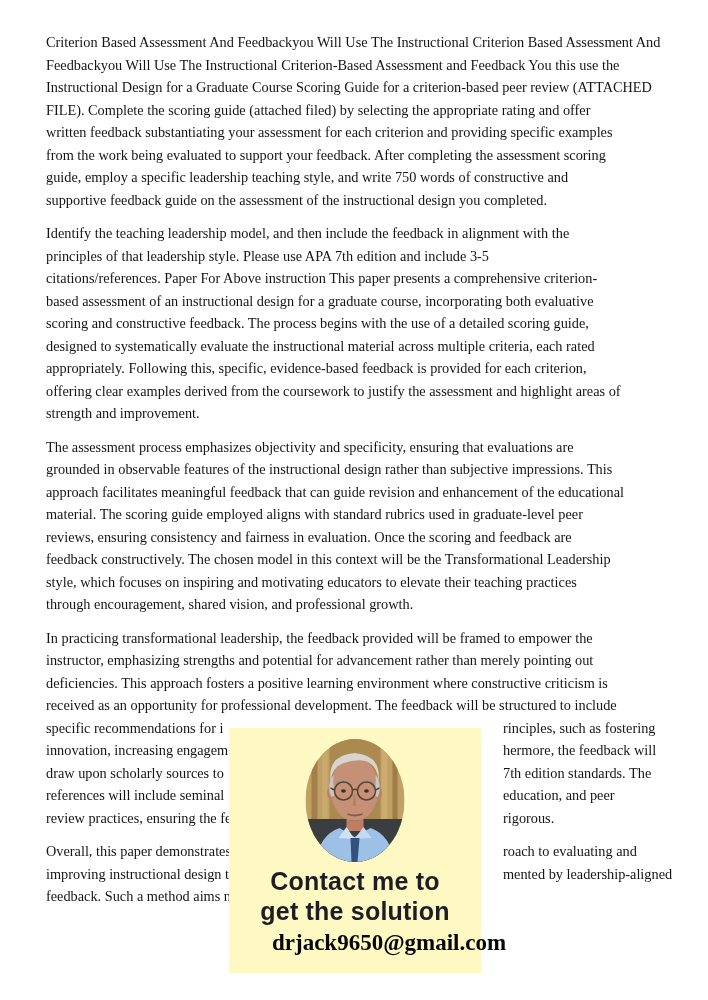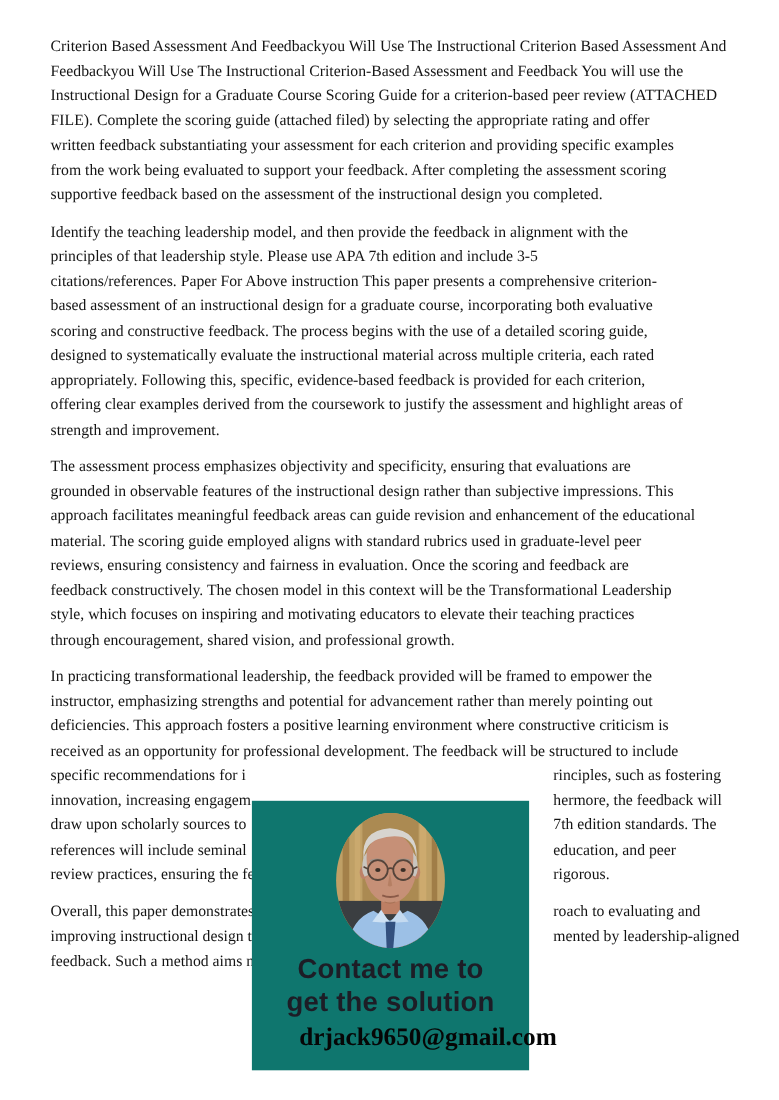--- a/index.html
+++ b/index.html
@@ -67,42 +67,43 @@
   }
 </style>
 </head>
 <body style="background: rgb(255, 255, 255);">
 
 <div class="page">
 
   <div class="doc" style="color: rgb(20, 20, 20);">
       <div class="para">
         <div class="line">Criterion Based Assessment And Feedbackyou Will Use The Instructional Criterion Based Assessment And</div>
-        <div class="line">Feedbackyou Will Use The Instructional Criterion-Based Assessment and Feedback You will use the</div>
+        <div class="line">Feedbackyou Will Use The Instructional Criterion-Based Assessment and Feedback You this use the</div>
         <div class="line">Instructional Design for a Graduate Course Scoring Guide for a criterion-based peer review (ATTACHED</div>
         <div class="line">FILE). Complete the scoring guide (attached filed) by selecting the appropriate rating and offer</div>
         <div class="line">written feedback substantiating your assessment for each criterion and providing specific examples</div>
         <div class="line">from the work being evaluated to support your feedback. After completing the assessment scoring</div>
-        <div class="line">supportive feedback based on the assessment of the instructional design you completed.</div>
+        <div class="line">guide, employ a specific leadership teaching style, and write 750 words of constructive and</div>
+        <div class="line">supportive feedback guide on the assessment of the instructional design you completed.</div>
       </div>
       <div class="para">
-        <div class="line">Identify the teaching leadership model, and then provide the feedback in alignment with the</div>
+        <div class="line">Identify the teaching leadership model, and then include the feedback in alignment with the</div>
         <div class="line">principles of that leadership style. Please use APA 7th edition and include 3-5</div>
         <div class="line">citations/references. Paper For Above instruction This paper presents a comprehensive criterion-</div>
         <div class="line">based assessment of an instructional design for a graduate course, incorporating both evaluative</div>
         <div class="line">scoring and constructive feedback. The process begins with the use of a detailed scoring guide,</div>
         <div class="line">designed to systematically evaluate the instructional material across multiple criteria, each rated</div>
         <div class="line">appropriately. Following this, specific, evidence-based feedback is provided for each criterion,</div>
         <div class="line">offering clear examples derived from the coursework to justify the assessment and highlight areas of</div>
         <div class="line">strength and improvement.</div>
       </div>
       <div class="para">
         <div class="line">The assessment process emphasizes objectivity and specificity, ensuring that evaluations are</div>
         <div class="line">grounded in observable features of the instructional design rather than subjective impressions. This</div>
-        <div class="line">approach facilitates meaningful feedback areas can guide revision and enhancement of the educational</div>
+        <div class="line">approach facilitates meaningful feedback that can guide revision and enhancement of the educational</div>
         <div class="line">material. The scoring guide employed aligns with standard rubrics used in graduate-level peer</div>
         <div class="line">reviews, ensuring consistency and fairness in evaluation. Once the scoring and feedback are</div>
         <div class="line">feedback constructively. The chosen model in this context will be the Transformational Leadership</div>
         <div class="line">style, which focuses on inspiring and motivating educators to elevate their teaching practices</div>
         <div class="line">through encouragement, shared vision, and professional growth.</div>
       </div>
       <div class="para">
         <div class="line">In practicing transformational leadership, the feedback provided will be framed to empower the</div>
         <div class="line">instructor, emphasizing strengths and potential for advancement rather than merely pointing out</div>
         <div class="line">deficiencies. This approach fosters a positive learning environment where constructive criticism is</div>
@@ -113,21 +114,21 @@
         <div class="line"><span class="frag-left">references will include seminal</span><span class="frag-right">education, and peer</span></div>
         <div class="line"><span class="frag-left">review practices, ensuring the fe</span><span class="frag-right">rigorous.</span></div>
       </div>
       <div class="para">
         <div class="line"><span class="frag-left">Overall, this paper demonstrates</span><span class="frag-right">roach to evaluating and</span></div>
         <div class="line"><span class="frag-left">improving instructional design t</span><span class="frag-right">mented by leadership-aligned</span></div>
         <div class="line"><span class="frag-left">feedback. Such a method aims n</span></div>
       </div>
     </div>
 
-  <div class="card" style="background: #0f766e;">
+  <div class="card" style="background: #fef9c3;">
     <div class="photo">
       <svg viewBox="0 0 99 123" xmlns="http://www.w3.org/2000/svg">
 
         <rect x="0" y="0" width="99" height="123" fill="#bfa066"></rect>
         <rect x="6" y="0" width="6" height="123" fill="#a38049"></rect>
         <rect x="17" y="0" width="5" height="123" fill="#caa96e"></rect>
         <rect x="76" y="0" width="6" height="123" fill="#cdaa6e"></rect>
         <rect x="87" y="0" width="5" height="123" fill="#a07d47"></rect>
         <rect x="24" y="0" width="51" height="123" fill="#ab8a52"></rect>
 

